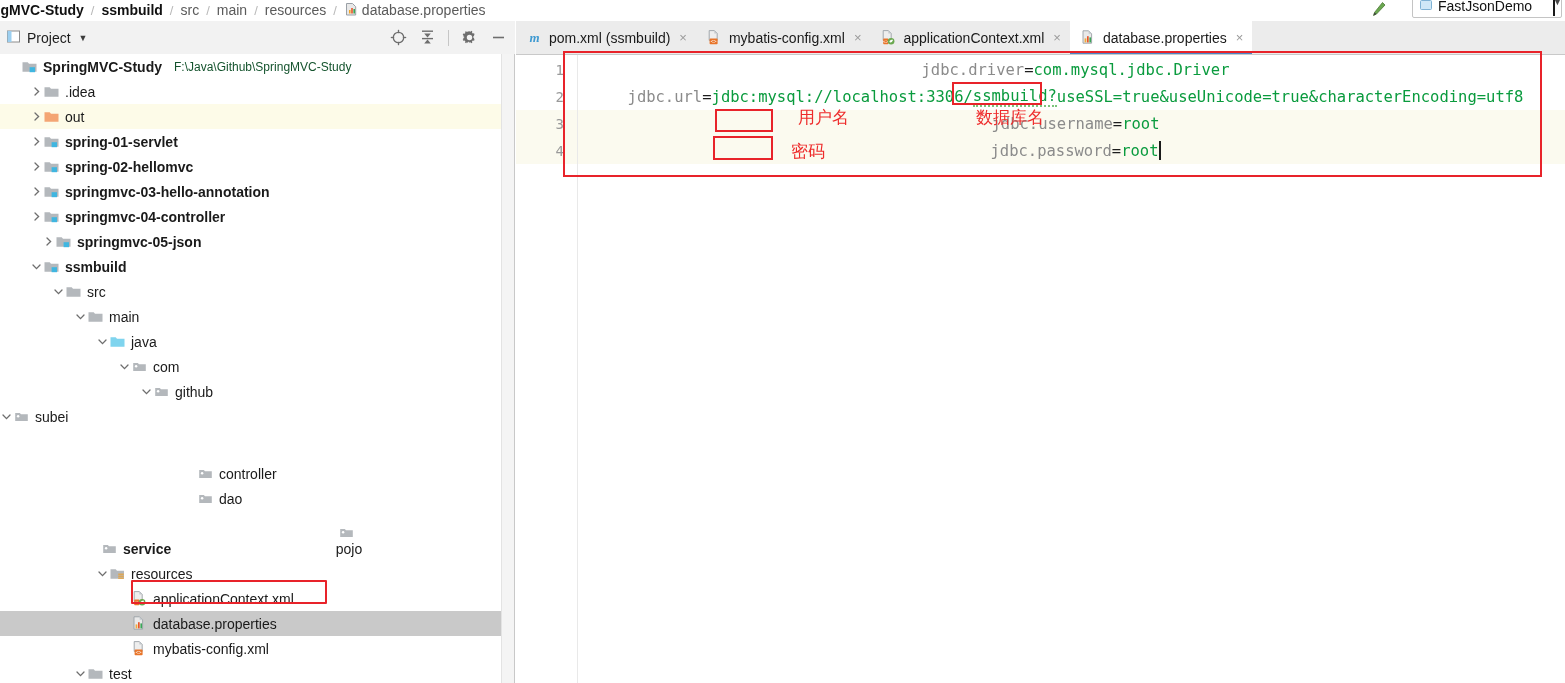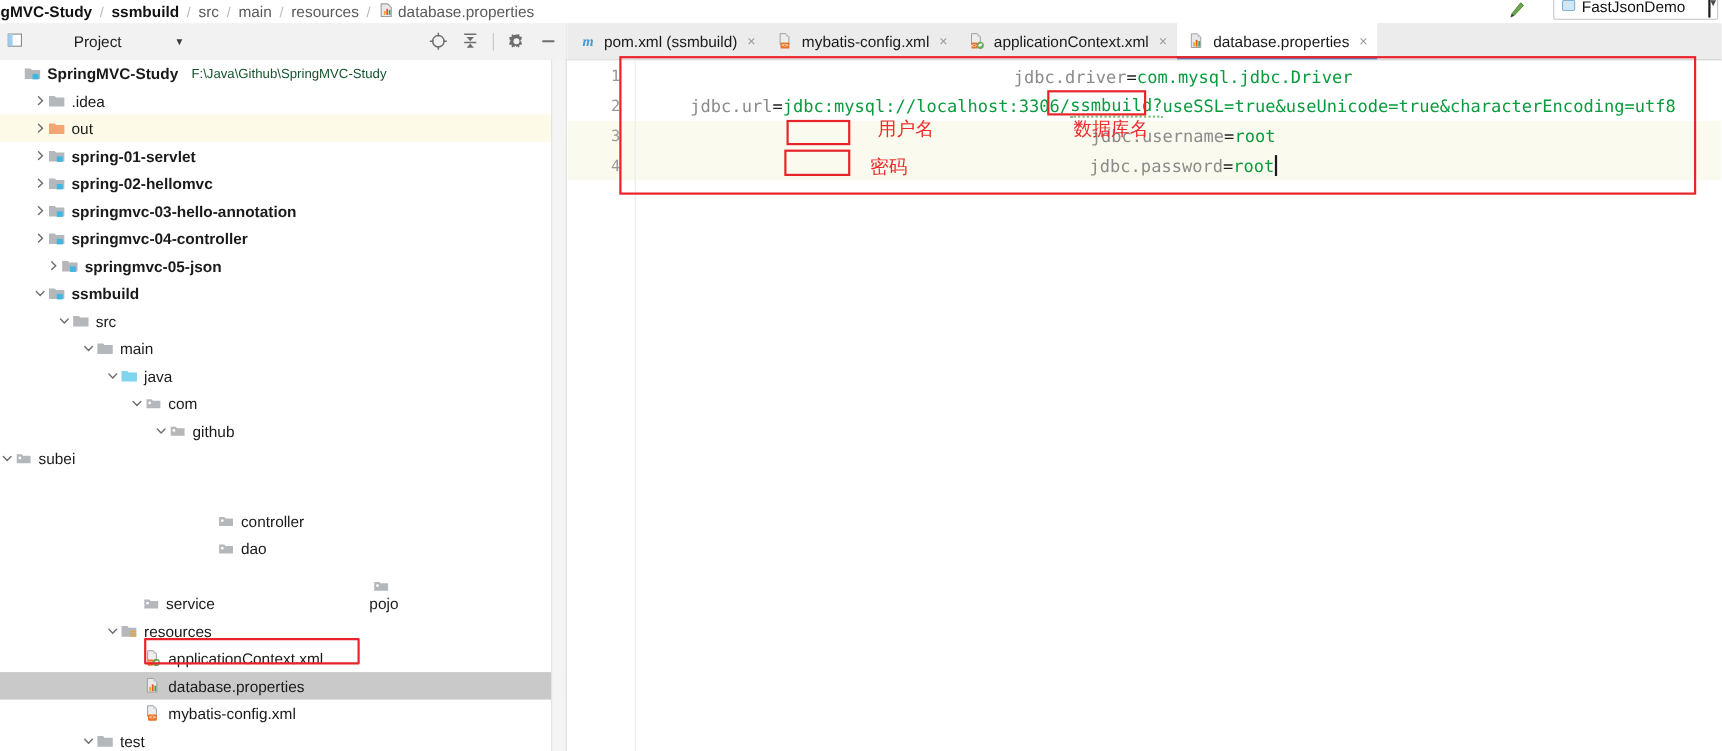--- a/index.html
+++ b/index.html
@@ -40,21 +40,21 @@
     position:absolute;left:0;top:21px;width:515px;height:662px;
     background:#ffffff;box-sizing:border-box;
     border-right:1px solid #c8c8c8;
   }
   .panel-header{
     position:relative;height:33px;width:515px;
     background:#f2f2f2;border-bottom:1px solid #c9c9c9;
     display:flex;align-items:center;
   }
   .panel-title{
-    display:flex;align-items:center;margin-left:6px;gap:40px;
+    display:flex;align-items:center;margin-left:6px;
   }
   .panel-title .txt{font-size:14px;color:#1d1d1d;margin-left:6px;}
   .panel-title .dd{margin-left:8px;color:#3c3c3c;font-size:9px;}
   .panel-tools{position:absolute;right:8px;top:0;height:33px;display:flex;align-items:center;gap:12px;}
   .ptool{width:17px;height:17px;display:flex;align-items:center;justify-content:center;cursor:default;}
   .tool-sep{width:1px;height:16px;background:#c6c6c6;}
 
   .tree{
     position:absolute;left:0;top:33px;width:514px;height:629px;
     overflow:hidden;background:#fff;
@@ -469,21 +469,21 @@
         <div class="trow" style="padding-left: 184px; flex-direction: column;">
           <span class="arrow"></span>
           <span class="ico">
             <svg width="17" height="17" viewBox="0 0 17 17">
               <path d="M2.2 5.0h4.6l1.2 1.3h6.8v6.8H2.2z" fill="#b4b8bc"></path>
               <circle cx="5.1" cy="8.3" r="1.25" fill="#ffffff"></circle>
             </svg>
           </span>
           <span class="name">pojo</span>
         </div>
-        <div class="trow" style="padding-left: 116px;">
+        <div class="trow" style="padding-left: 88px; font-weight: bold;">
           <span class="arrow"></span>
           <span class="ico">
             <svg width="17" height="17" viewBox="0 0 17 17">
               <path d="M2.2 5.0h4.6l1.2 1.3h6.8v6.8H2.2z" fill="#b4b8bc"></path>
               <circle cx="5.1" cy="8.3" r="1.25" fill="#ffffff"></circle>
             </svg>
           </span>
           <span class="name">service</span>
         </div>
         <div class="trow" style="padding-left: 96px;">

